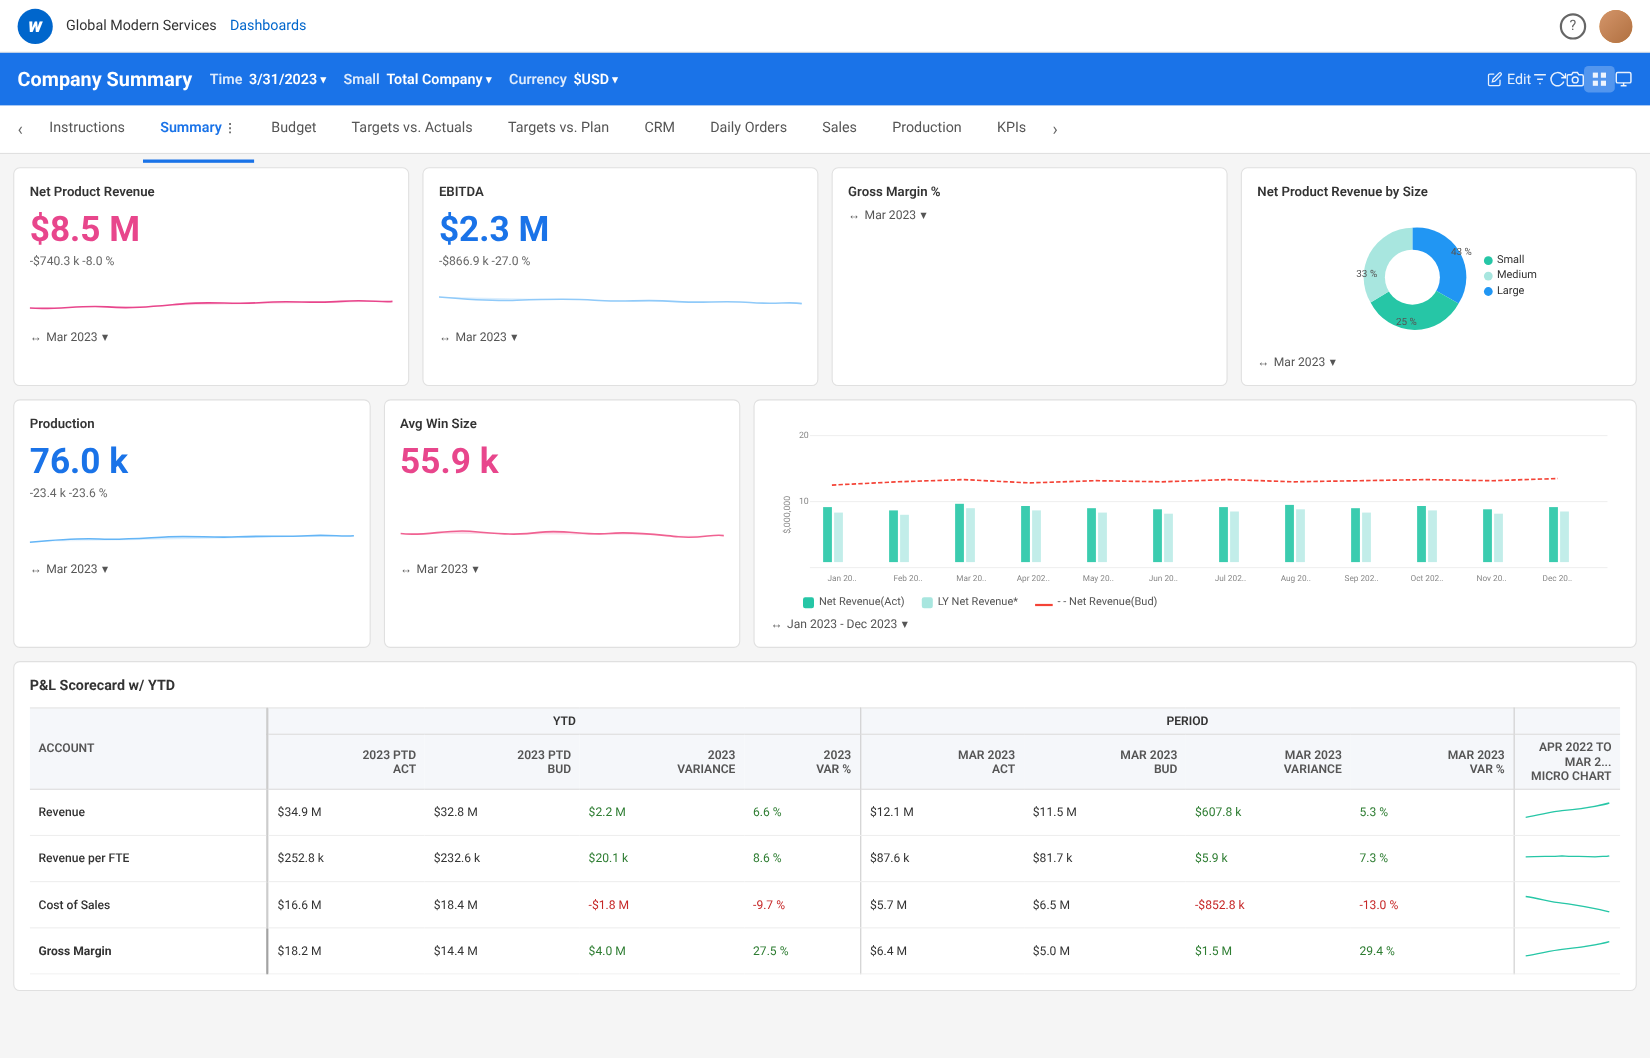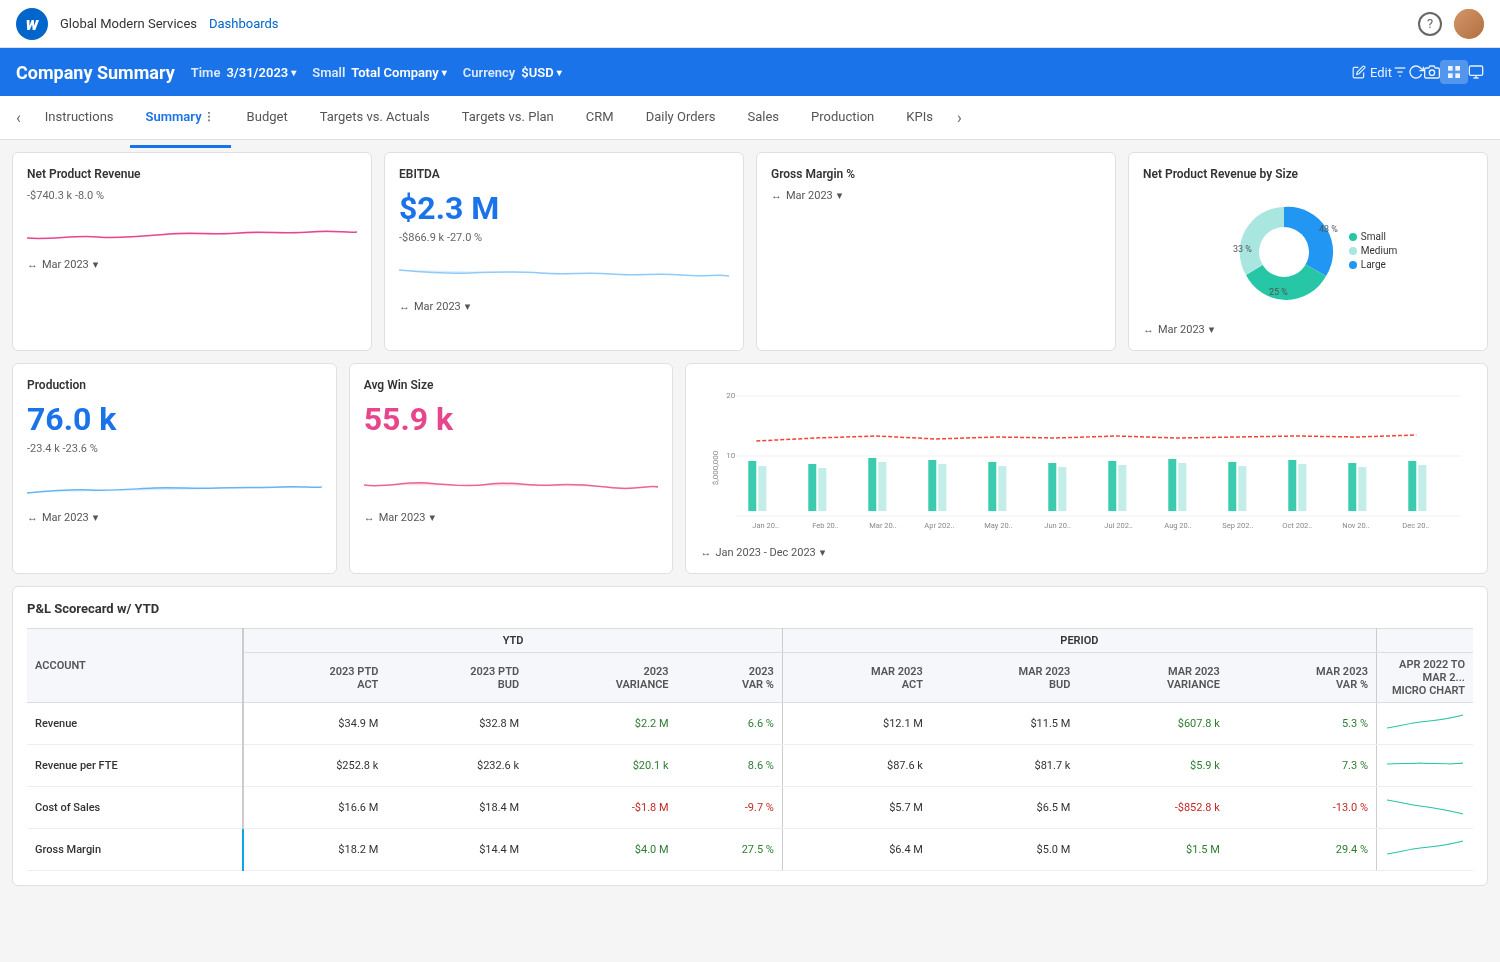--- a/index.html
+++ b/index.html
@@ -64,21 +64,21 @@
     .card-wide { background: #fff; border: 1px solid #e0e0e0; border-radius: 6px; padding: 14px; flex: 1; }
 
     
     .scorecard { background: #fff; border: 1px solid #e0e0e0; border-radius: 6px; padding: 14px; }
     .scorecard-title { font-size: 13px; font-weight: 700; margin-bottom: 12px; }
     .table-wrap { overflow-x: auto; }
     table { width: 100%; border-collapse: collapse; font-size: 11px; }
     th { background: #f5f7fa; color: #555; font-weight: 600; text-align: right; padding: 5px 8px; border-bottom: 1px solid #ddd; border-top: 1px solid #ddd; }
     th.left { text-align: left; }
     th.group-header { text-align: center; border-bottom: 1px solid #ddd; font-size: 11px; color: #333; }
-    td { padding: 5px 8px; text-align: right; border-bottom: 1px solid #eee; color: #333; }
+    td { padding: 5px 8px; text-align: left; border-bottom: 1px solid #eee; color: #333; }
     td.left { text-align: left; font-weight: 500; }
     td.positive { color: #2e7d32; }
     td.negative { color: #c62828; }
     .micro-chart-cell { width: 80px; }
     .micro-chart-svg { width: 80px; height: 28px; }
   </style>
 </head>
 <body>
 
 <div class="top-nav">
@@ -177,20 +177,21 @@
   <div class="tab-item">KPIs</div>
   <div class="tab-arrow">›</div>
 </div>
 
 <div class="dashboard">
 
   <div class="cards-row">
 
     <div class="card">
       <div class="card-title">Net Product Revenue</div>
+      <div class="card-value pink">$8.5 M</div>
       <div class="card-delta">-$740.3 k  -8.0 %</div>
       <div class="sparkline-container">
         <svg width="100%" height="40" viewBox="0 0 280 40" preserveAspectRatio="none">
           <defs>
               <linearGradient id="pinkGrad" x1="0" y1="0" x2="0" y2="1">
                 <stop offset="0%" stop-color="#e8468c" stop-opacity="0.3"></stop>
                 <stop offset="100%" stop-color="#e8468c" stop-opacity="0.05"></stop>
               </linearGradient>
             </defs>
           <path d="M0,28 C20,30 40,25 60,27 C80,29 100,26 120,24 C140,22 160,25 180,23 C200,21 220,24 240,22 C260,20 270,23 280,22" fill="url(#pinkGrad)" stroke="#e8468c" stroke-width="1.5"></path>
@@ -380,20 +381,34 @@
           <text x="338" y="142" font-size="7.5" fill="#888">Jun 20..</text>
           <text x="398" y="142" font-size="7.5" fill="#888">Jul 202..</text>
           <text x="458" y="142" font-size="7.5" fill="#888">Aug 20..</text>
           <text x="516" y="142" font-size="7.5" fill="#888">Sep 202..</text>
           <text x="576" y="142" font-size="7.5" fill="#888">Oct 202..</text>
           <text x="636" y="142" font-size="7.5" fill="#888">Nov 20..</text>
           <text x="696" y="142" font-size="7.5" fill="#888">Dec 20..</text>
         </svg>
       </div>
 
+      <div style="display:flex; gap:16px; margin: 4px 0 8px 30px; font-size:10px; color:#555;">
+        <div style="display:flex;align-items:center;gap:4px;">
+          <div style="width:10px;height:10px;background:#26c6a6;border-radius:2px;"></div>
+          <span>Net Revenue(Act)</span>
+        </div>
+        <div style="display:flex;align-items:center;gap:4px;">
+          <div style="width:10px;height:10px;background:#a8e6df;border-radius:2px;"></div>
+          <span>LY Net Revenue*</span>
+        </div>
+        <div style="display:flex;align-items:center;gap:4px;">
+          <div style="width:16px;height:2px;background:#f44336;margin-top:4px;"></div>
+          <span>- - Net Revenue(Bud)</span>
+        </div>
+      </div>
       <div class="card-footer">
         <span>↔</span>
         <span>Jan 2023 - Dec 2023</span>
         <span>▾</span>
       </div>
     </div>
 
   </div>
 
   <div class="scorecard">
@@ -480,21 +495,21 @@
             <linearGradient id="mcGrad2" x1="0" y1="0" x2="0" y2="1">
               <stop offset="0%" stop-color="#26c6a6" stop-opacity="0.3"></stop>
               <stop offset="100%" stop-color="#26c6a6" stop-opacity="0.05"></stop>
             </linearGradient>
           </defs>
           <path d="M2,8 C15,10 25,13 35,14 C45,15 55,17 65,19 C70,20 75,21 78,22" fill="url(#mcGrad2)" stroke="#26c6a6" stroke-width="1.2"></path>
         </svg>
       </td>
     </tr>
             <tr>
-      <td class="left" style="border-right:2px solid #0ea5e9;">Gross Margin</td>
+      <td class="left" style="border-right:2px solid #a3a3a3;font-weight:bold;">Gross Margin</td>
       <td>$18.2 M</td>
       <td>$14.4 M</td>
       <td class="positive">$4.0 M</td>
       <td class="positive" style="border-right:1px solid #ccc;">27.5 %</td>
       <td>$6.4 M</td>
       <td>$5.0 M</td>
       <td class="positive">$1.5 M</td>
       <td class="positive" style="border-right:1px solid #ccc;">29.4 %</td>
       <td class="micro-chart-cell">
         <svg class="micro-chart-svg" viewBox="0 0 80 28">

